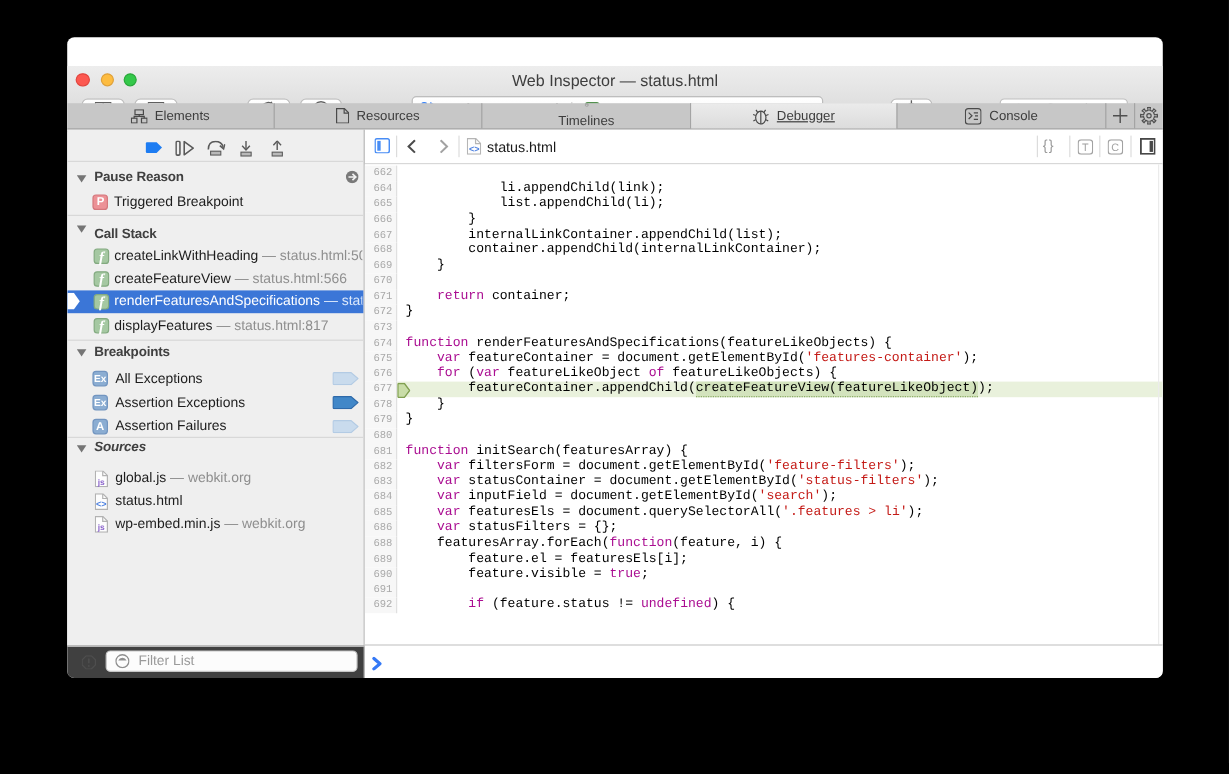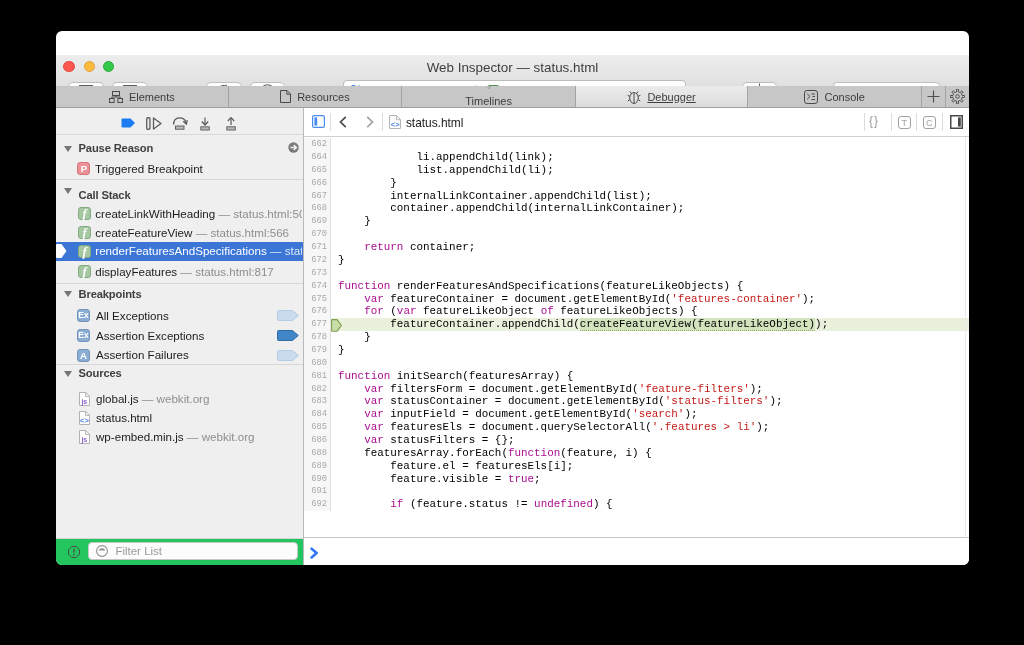--- a/index.html
+++ b/index.html
@@ -24,21 +24,21 @@
 #sidebar { position:absolute; left:0; top:77px; width:248px; height:429.5px; background:#efefef; border-right:1px solid #b9b9b9; overflow:hidden; }
 #dbgstrip { position:absolute; left:0; top:0; width:247px; height:27.4px; border-bottom:1px solid #d8d8d8; }
 .shdr { position:absolute; left:22.5px; font-size:11.2px; letter-spacing:-0.15px; font-weight:bold; color:#404040; line-height:13px; }
 .stri { position:absolute; left:8px; width:0; height:0; border-left:4.5px solid transparent; border-right:4.5px solid transparent; border-top:6px solid #757575; }
 .row { position:absolute; white-space:nowrap; overflow:hidden; font-size:11.6px; color:#1c1c1c; line-height:13.5px; }
 .badge { position:absolute; width:13px; height:13px; border-radius:3px; color:#fff; text-align:center; }
 .dim { color:#8e8e8e; }
 .ssep { position:absolute; left:0; width:247px; height:1px; background:#d8d8d8; }
 .fnb { position:absolute; width:13px; height:13px; border-radius:3px; background:#a5c8a2; border:1px solid #83aa80; color:#fff; font:italic bold 12.5px "Liberation Serif", serif; text-align:center; line-height:13px; }
 
-#filterbar { position:absolute; left:0; top:506.5px; width:248px; height:27.5px; background:#22c55e; border-right:1px solid #b9b9b9; border-top:1px solid #d4d4d4; }
+#filterbar { position:absolute; left:0; top:506.5px; width:248px; height:27.5px; background:#404040; border-right:1px solid #b9b9b9; border-top:1px solid #d4d4d4; }
 #filterinput { position:absolute; left:31.9px; top:3px; width:210px; height:18.5px; border:1px solid #c6c6c6; border-radius:4px; background:#fcfcfc; }
 
 #codearea { position:absolute; left:248px; top:105.5px; width:665px; height:400px; background:#fff; overflow:hidden; padding-top:1.7px; }
 .cl { position:relative; display:flex; height:12.87px; font-family:"Liberation Mono", monospace; }
 .cl .g { flex:none; width:27px; text-align:right; padding-right:3px; border-right:1px solid #e0e0e0; font-size:8.8px; line-height:12.87px; color:#a9a9a9; background:#f7f7f7; }
 .cl .c { flex:1; padding-left:7px; font-size:10.9px; line-height:12.87px; color:#000; white-space:pre; }
 .cl.hl .c { background:#e9f1dc; }
 .kw { color:#aa0d91; }
 .st { color:#c41a16; }
 .em { background:#d3e3bd; border-bottom:1px dotted #8fae6a; }
@@ -267,21 +267,21 @@
     <svg class="icn" style="left:221.4px; top:221.9px;" width="22" height="11" viewBox="0 0 22 11">
         <path d="M 1.5 0.5 L 15.5 0.5 L 21.3 5.5 L 15.5 10.5 L 1.5 10.5 Q 0.5 10.5 0.5 9.5 L 0.5 1.5 Q 0.5 0.5 1.5 0.5 Z" fill="#4187c8" stroke="#2e69a9"></path>
       </svg>
     <div class="badge" style="left:21px; top:240.5px; background:#8badd2; border:1px solid #7295c0; font-size:9.5px; line-height:11px; font-weight:bold;">A</div>
     <div class="row" style="left:40px; top:240.3px;">Assertion Failures</div>
     <svg class="icn" style="left:221.4px; top:241.7px;" width="22" height="11" viewBox="0 0 22 11">
         <path d="M 1.5 0.5 L 15.5 0.5 L 21.3 5.5 L 15.5 10.5 L 1.5 10.5 Q 0.5 10.5 0.5 9.5 L 0.5 1.5 Q 0.5 0.5 1.5 0.5 Z" fill="#c9dbed" stroke="#b3cbe4"></path>
       </svg>
     <div class="ssep" style="top:255.7px;"></div>
     <div class="stri" style="top:262.5px;"></div>
-    <div class="shdr" style="top:259px;">Sources</div>
+    <div class="shdr" style="top:259px;font-style:italic;">Sources</div>
     <svg class="icn" style="left:23px; top:283.6px;" width="11" height="14" viewBox="0 0 11 14">
         <path d="M 0.5 0.5 L 6.8 0.5 L 10.5 4.2 L 10.5 13.5 L 0.5 13.5 Z" fill="#fdfdfd" stroke="#b2b2b2"></path>
         <path d="M 6.6 0.7 L 6.6 4.4 L 10.3 4.4" fill="none" stroke="#b2b2b2"></path>
         <text x="2.4" y="12" font-family="Liberation Sans" font-size="7" font-weight="bold" fill="#8a63cc">js</text>
       </svg>
     <div class="row" style="left:40px; top:283.7px;">global.js <span class="dim">— webkit.org</span></div>
     <svg class="icn" style="left:23px; top:302.6px;" width="11" height="14" viewBox="0 0 11 14">
         <path d="M 0.5 0.5 L 6.8 0.5 L 10.5 4.2 L 10.5 13.5 L 0.5 13.5 Z" fill="#fdfdfd" stroke="#b2b2b2"></path>
         <path d="M 6.6 0.7 L 6.6 4.4 L 10.3 4.4" fill="none" stroke="#b2b2b2"></path>
         <text x="1" y="11.8" font-family="Liberation Sans" font-size="7.5" font-weight="bold" fill="#4a7fe0">&lt;&gt;</text>

